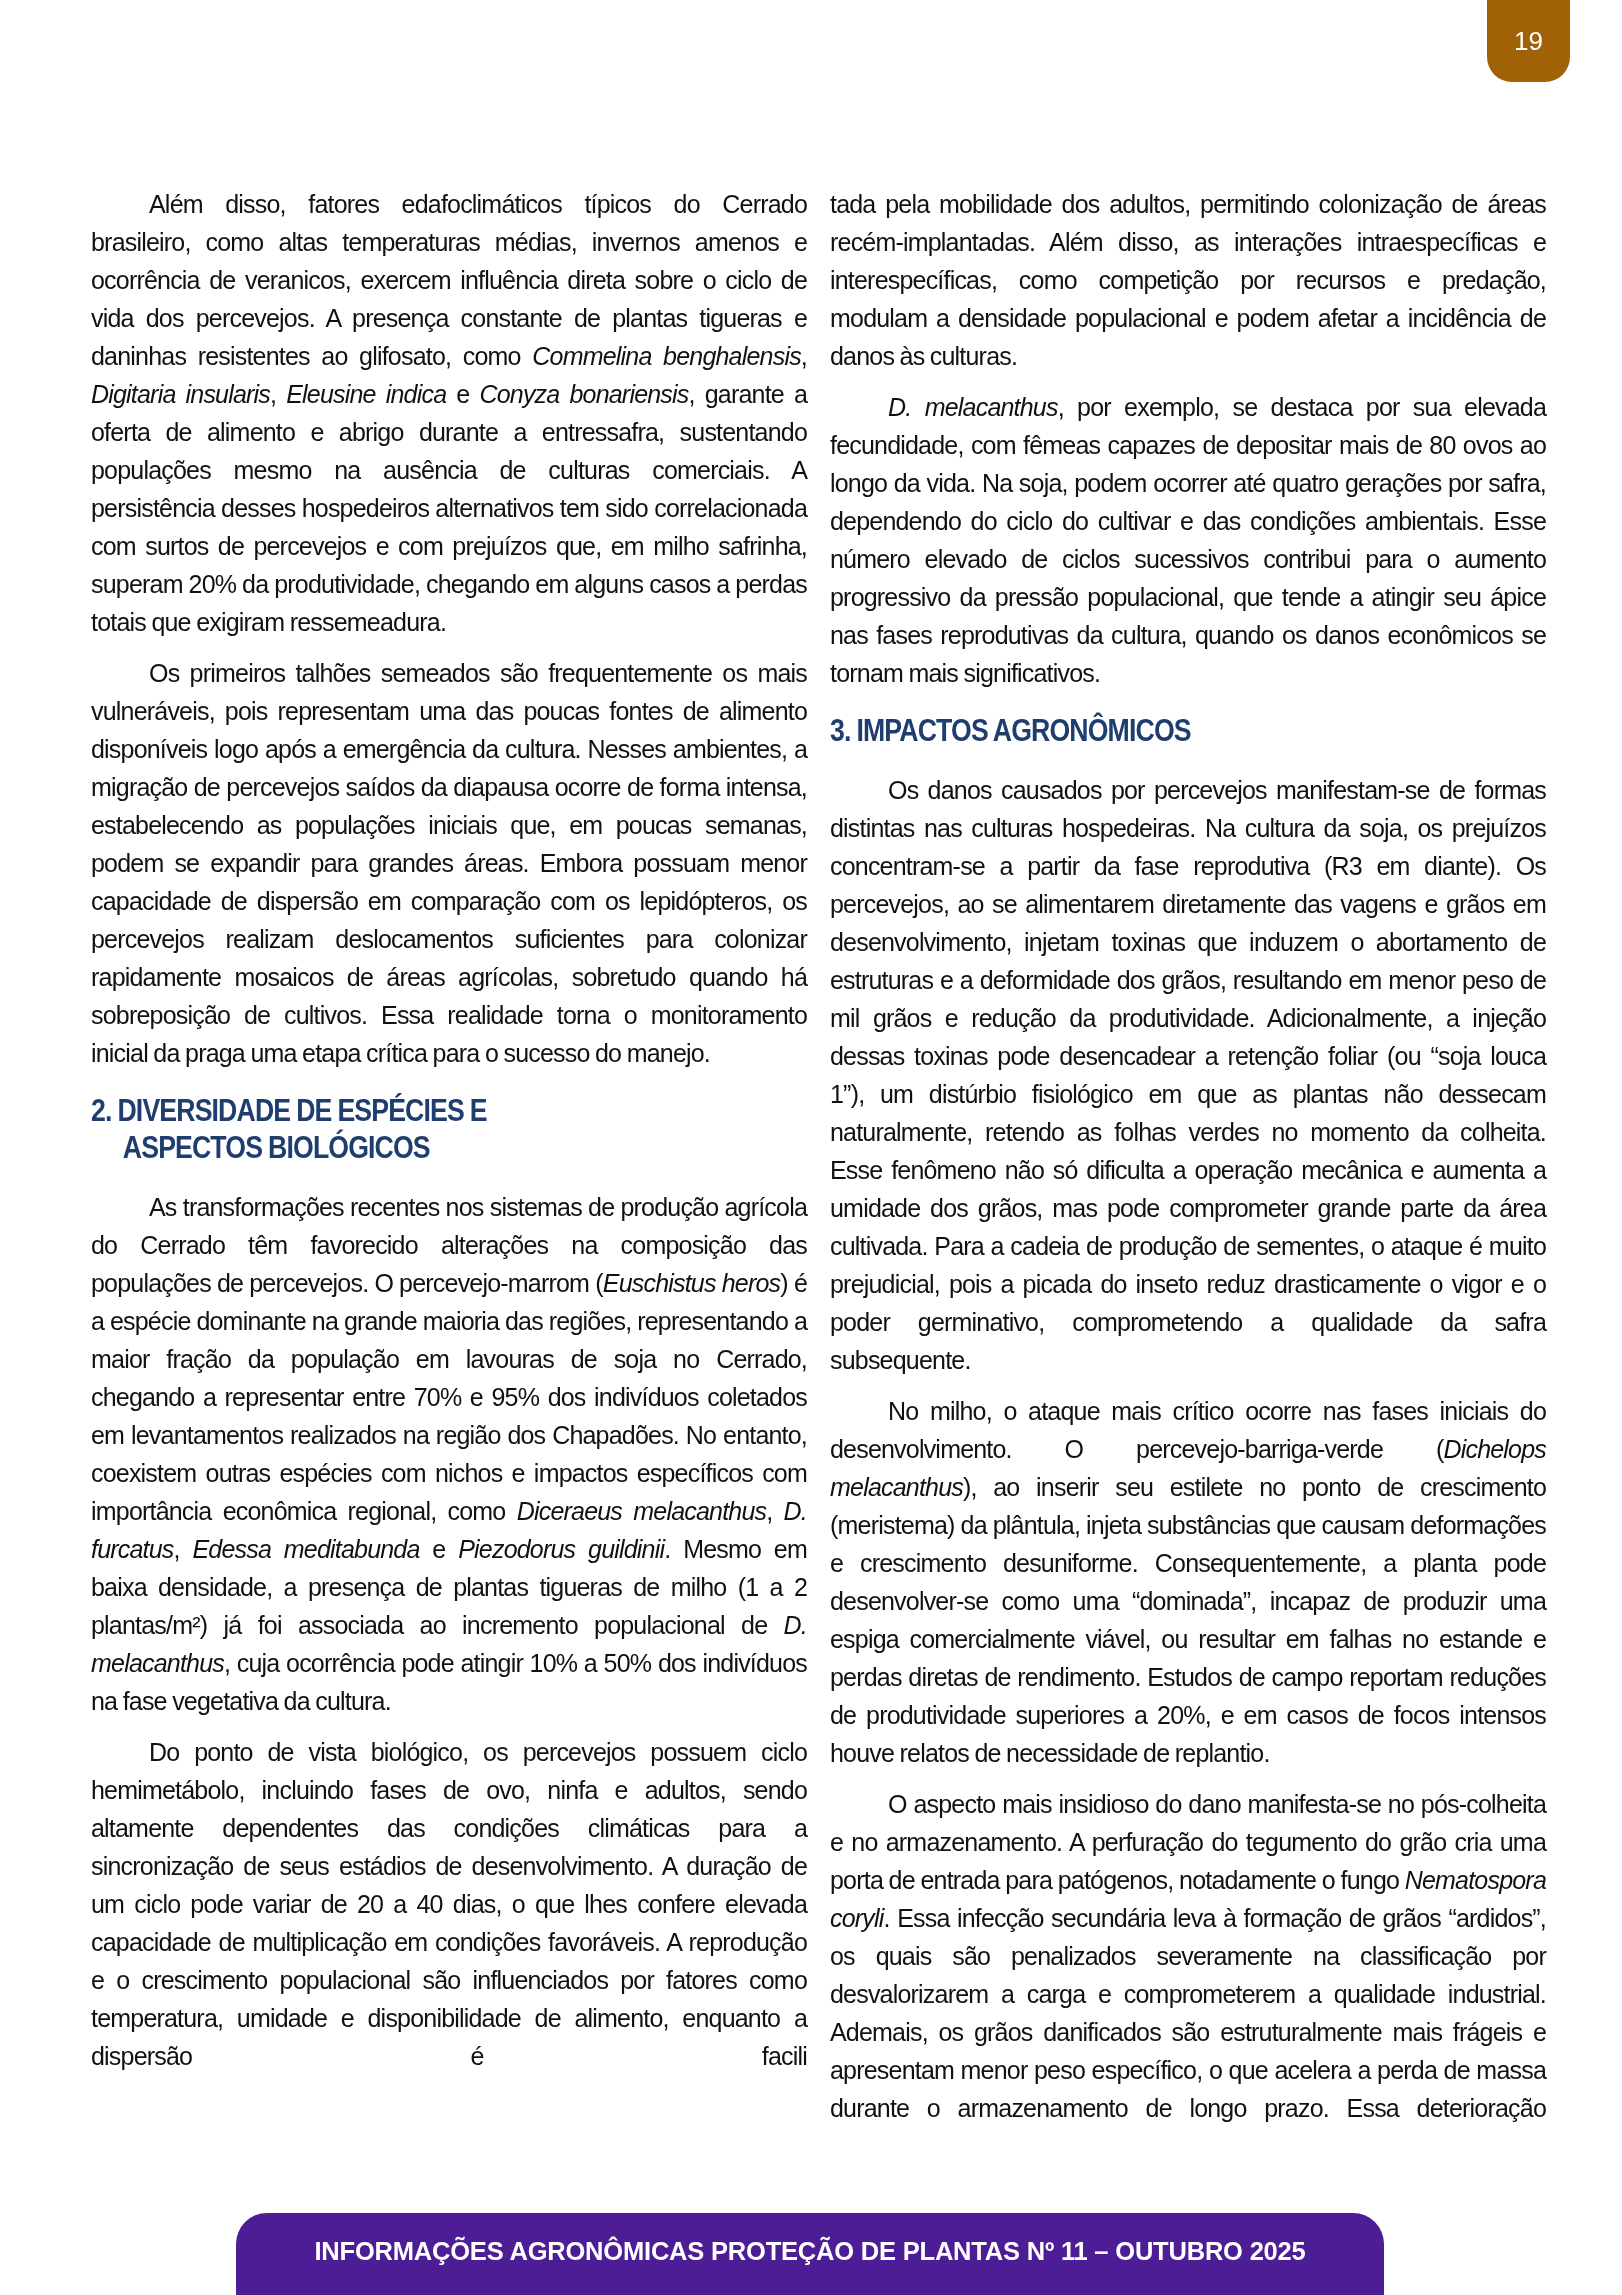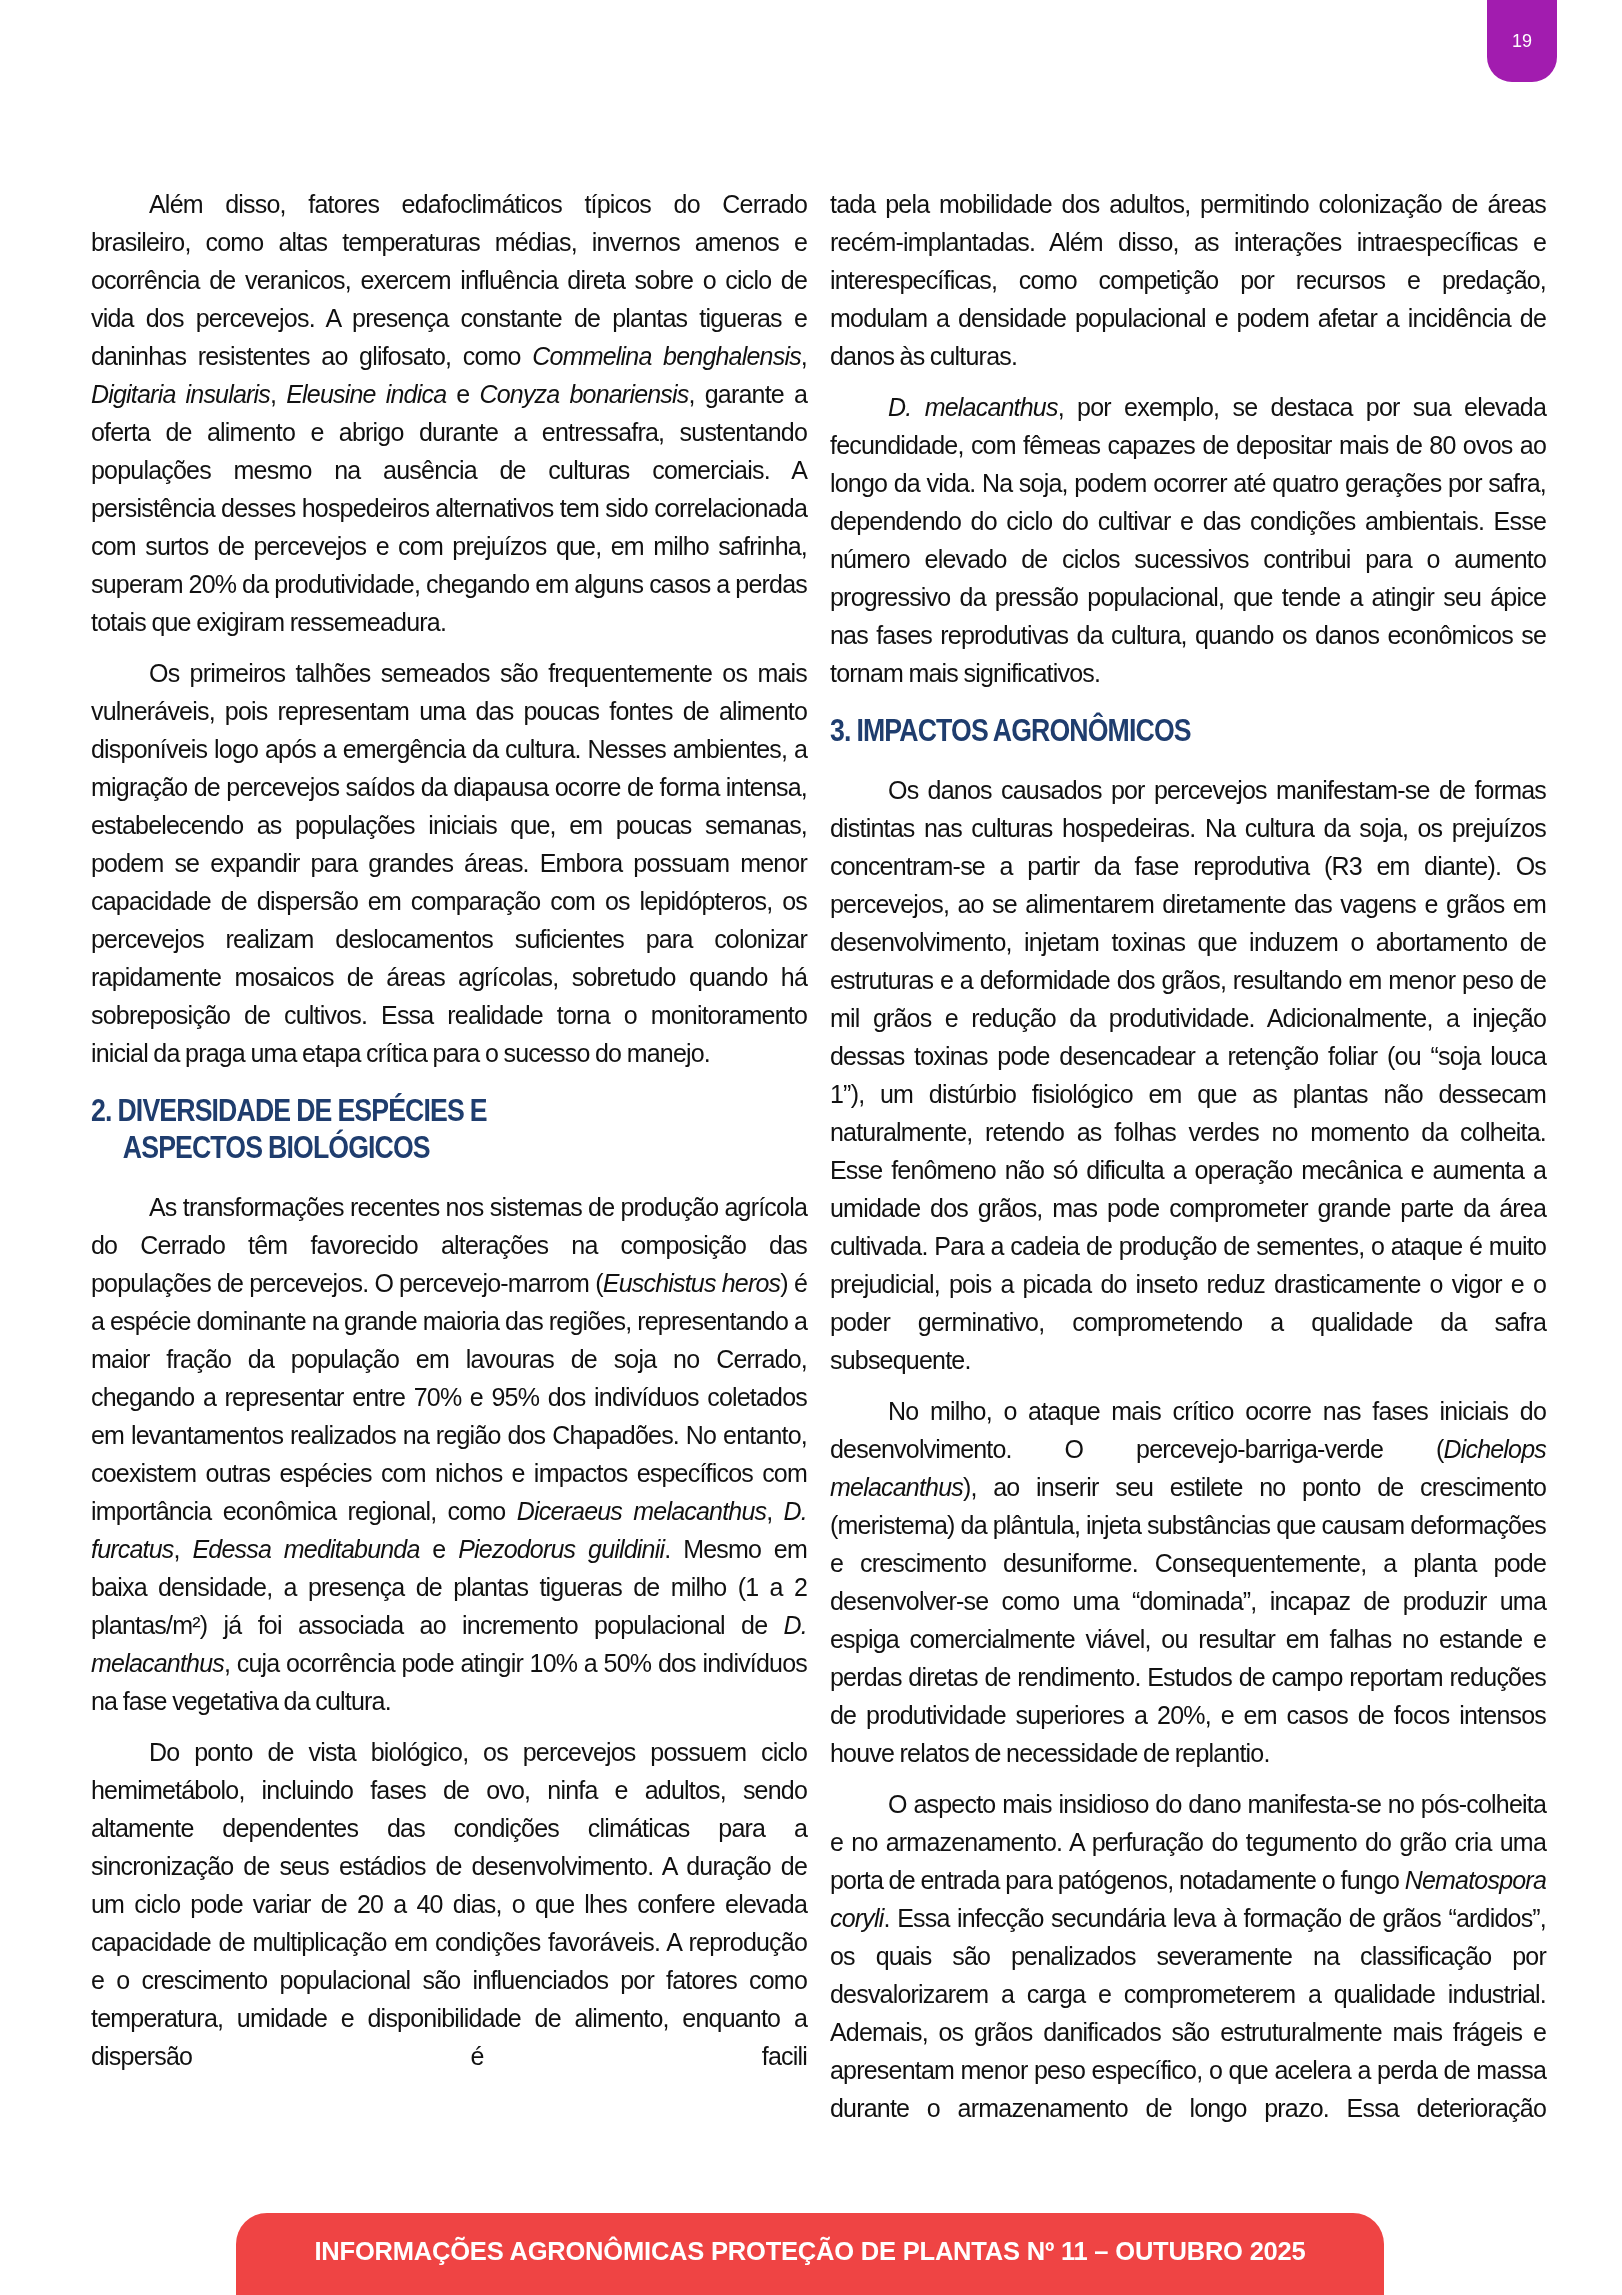--- a/index.html
+++ b/index.html
@@ -1,42 +1,42 @@
 <!DOCTYPE html>
 <html style="font-size:10.5px"><head>
 <meta charset="utf-8">
 <style>
   html, body { margin: 0; padding: 0; background: #ffffff; }
   body { width: 1623px; height: 2295px; position: relative; overflow: hidden; }
   .page-tab {
-    position: absolute; left: 1487px; top: 0; width: 70px; height: 82px;
-    background: #a21caf; border-radius: 0 0 25px 25px;
+    position: absolute; left: 1487px; top: 0; width: 83px; height: 82px;
+    background: #a16207; border-radius: 0 0 25px 25px;
     display: flex; align-items: center; justify-content: center;
-    color: #ffffff; font-family: "Liberation Sans", sans-serif; font-size: 18px;
+    color: #ffffff; font-family: "Liberation Sans", sans-serif; font-size: 26px;
   }
   .col {
     position: absolute; top: 185px; width: 716px;
     font-family: "Liberation Sans", sans-serif; font-size: 25px; line-height: 38px;
     color: #111111; letter-spacing: -0.8px; word-spacing: -0.7px;
   }
   .col-left { left: 91px; }
   .col-right { left: 830px; }
   .col p { margin: 0 0 13px 0; text-align: justify; text-indent: 58px; hyphens: manual; }
   .col p.noindent { text-indent: 0; }
   .col p i { font-style: italic; }
   .section-heading {
     font-family: "Liberation Sans", sans-serif; font-weight: bold;
     color: #1f3d6e; font-size: 31px; line-height: 37px; letter-spacing: -1px;
     margin: 19.6px 0 22px 0; text-transform: uppercase;
     transform: scaleX(0.86); transform-origin: left center;
   }
   .section-heading .h-line2 { display: block; padding-left: 37px; }
   .footer-bar {
     position: absolute; left: 236px; top: 2213px; width: 1148px; height: 82px;
-    background: #ef4444; border-radius: 31px 31px 0 0;
+    background: #4c1d95; border-radius: 31px 31px 0 0;
     display: flex; align-items: flex-start; justify-content: center;
     padding-top: 23.6px; box-sizing: border-box;
   }
   .footer-text {
     color: #ffffff; font-family: "Liberation Sans", sans-serif; font-weight: bold;
     font-size: 25.5px; letter-spacing: -0.2px; white-space: nowrap;
   }
 </style>
 </head>
 <body>

